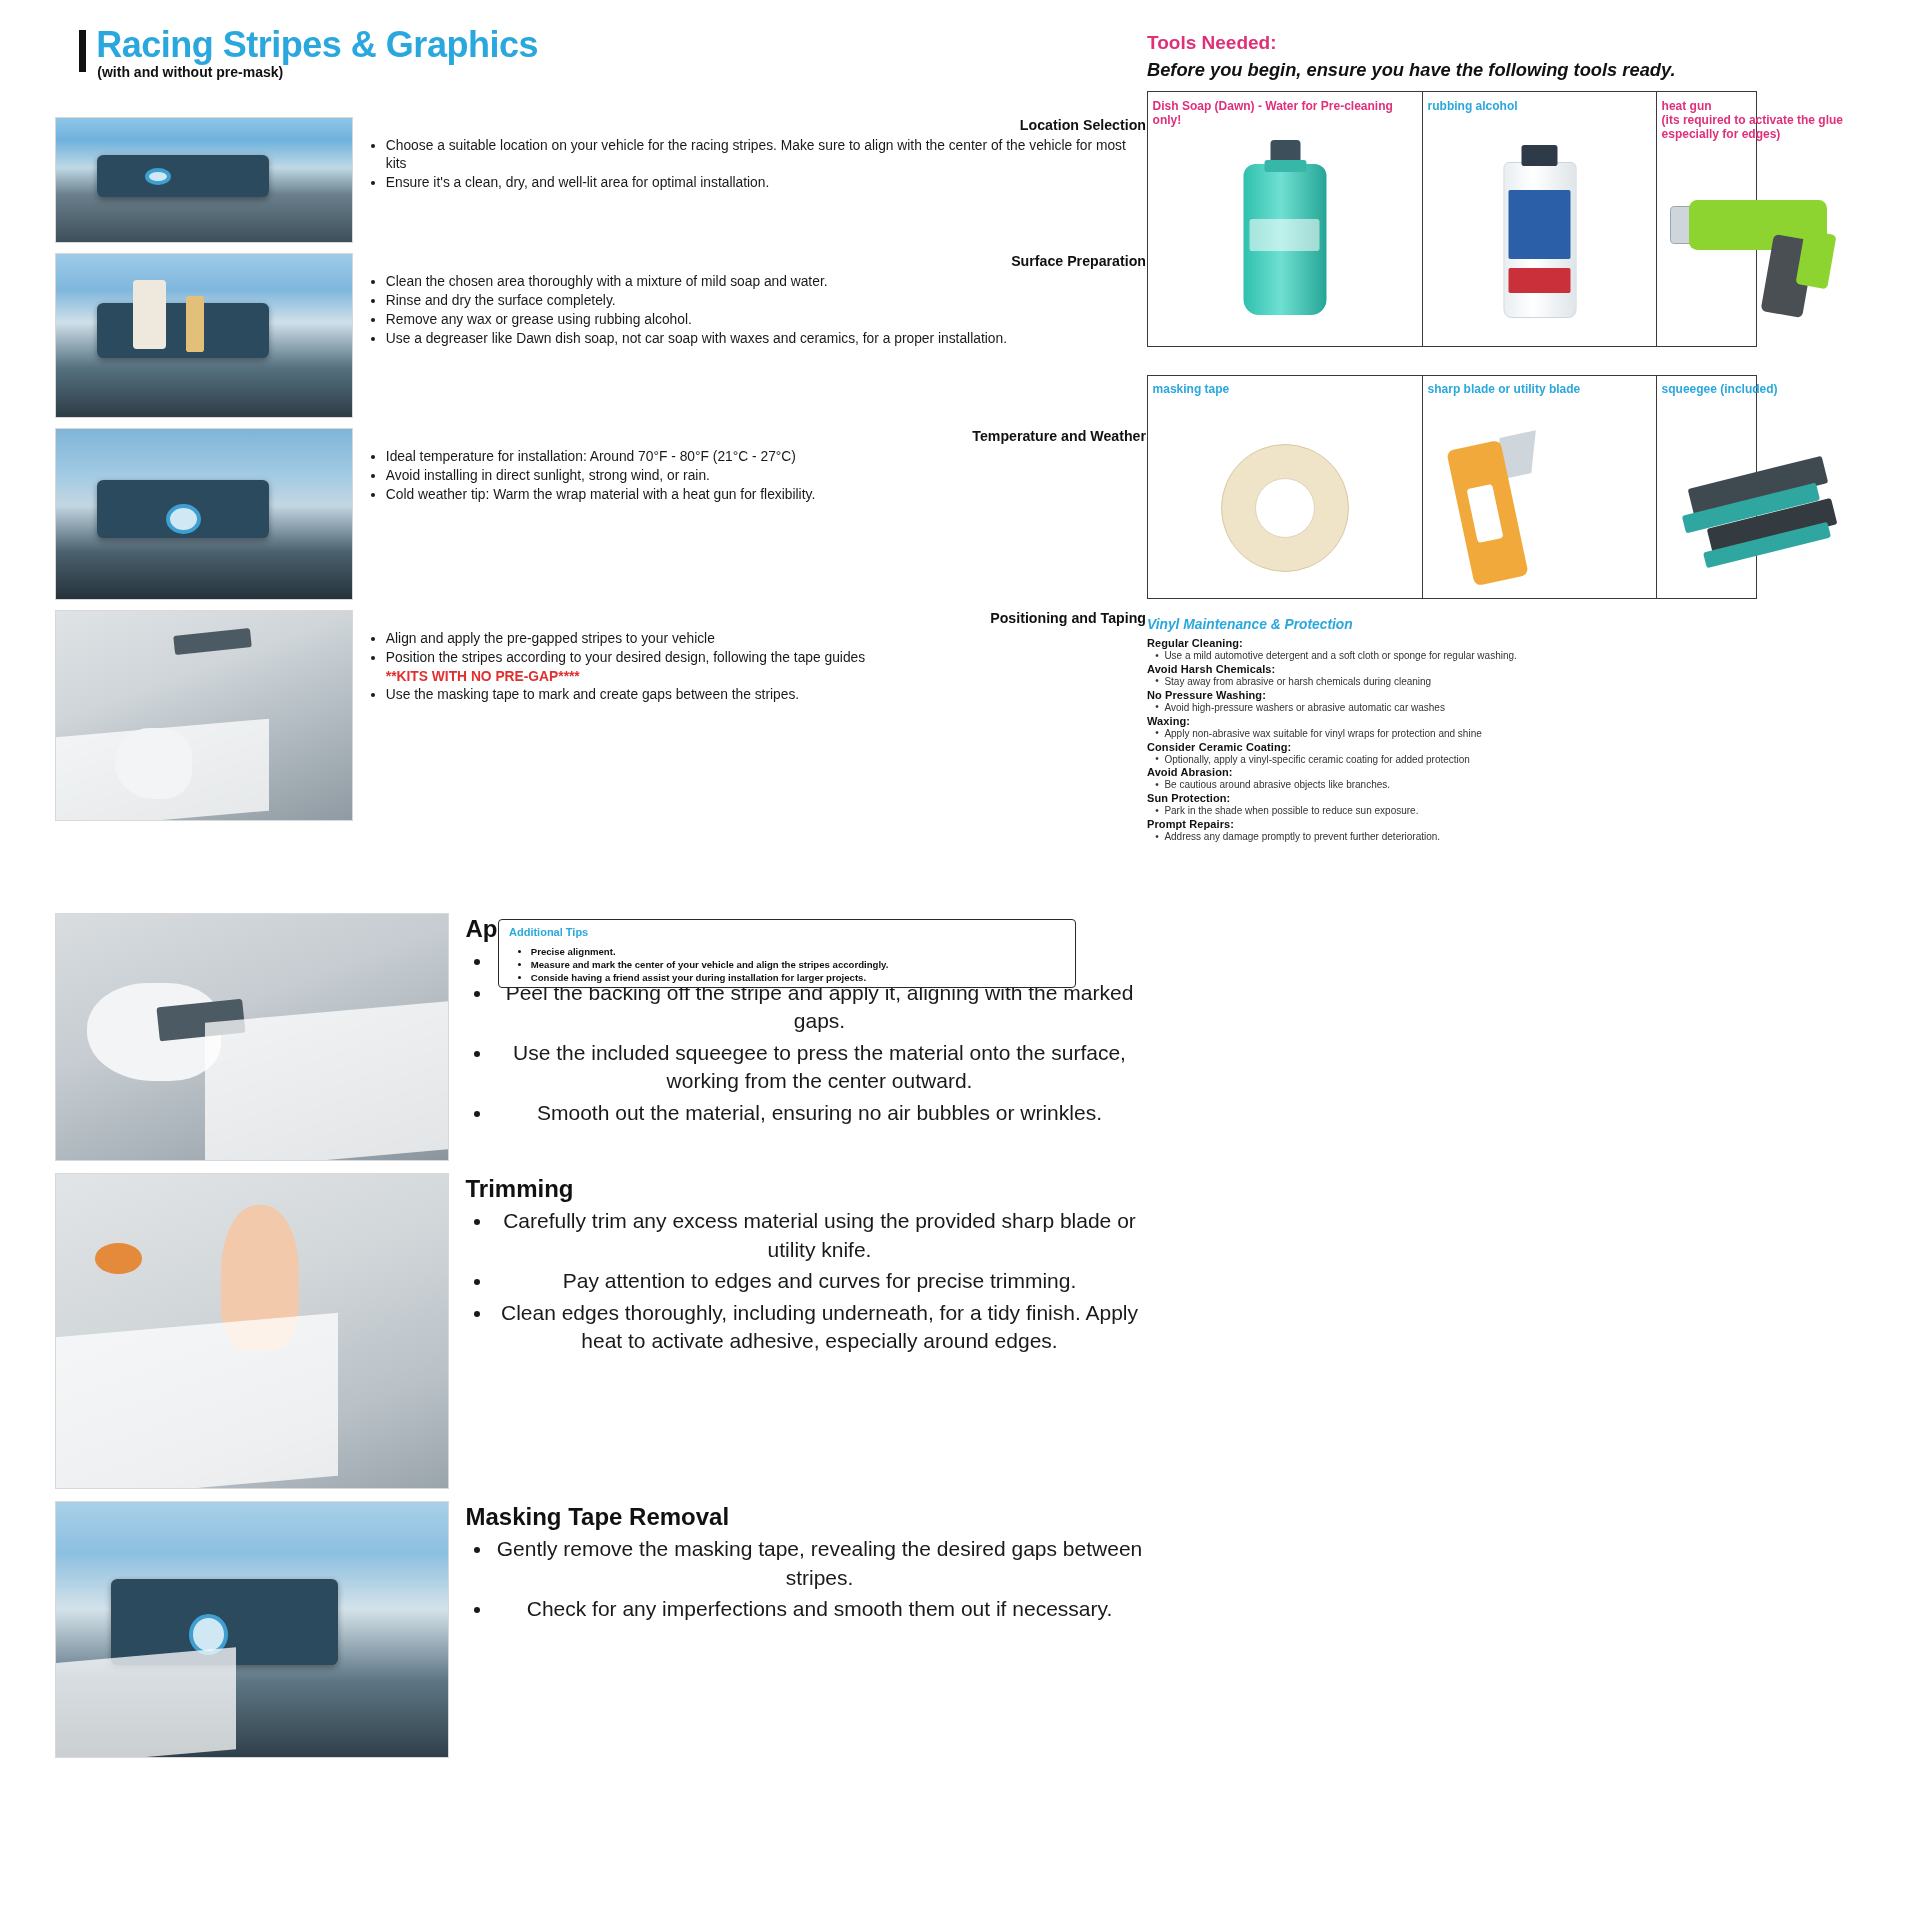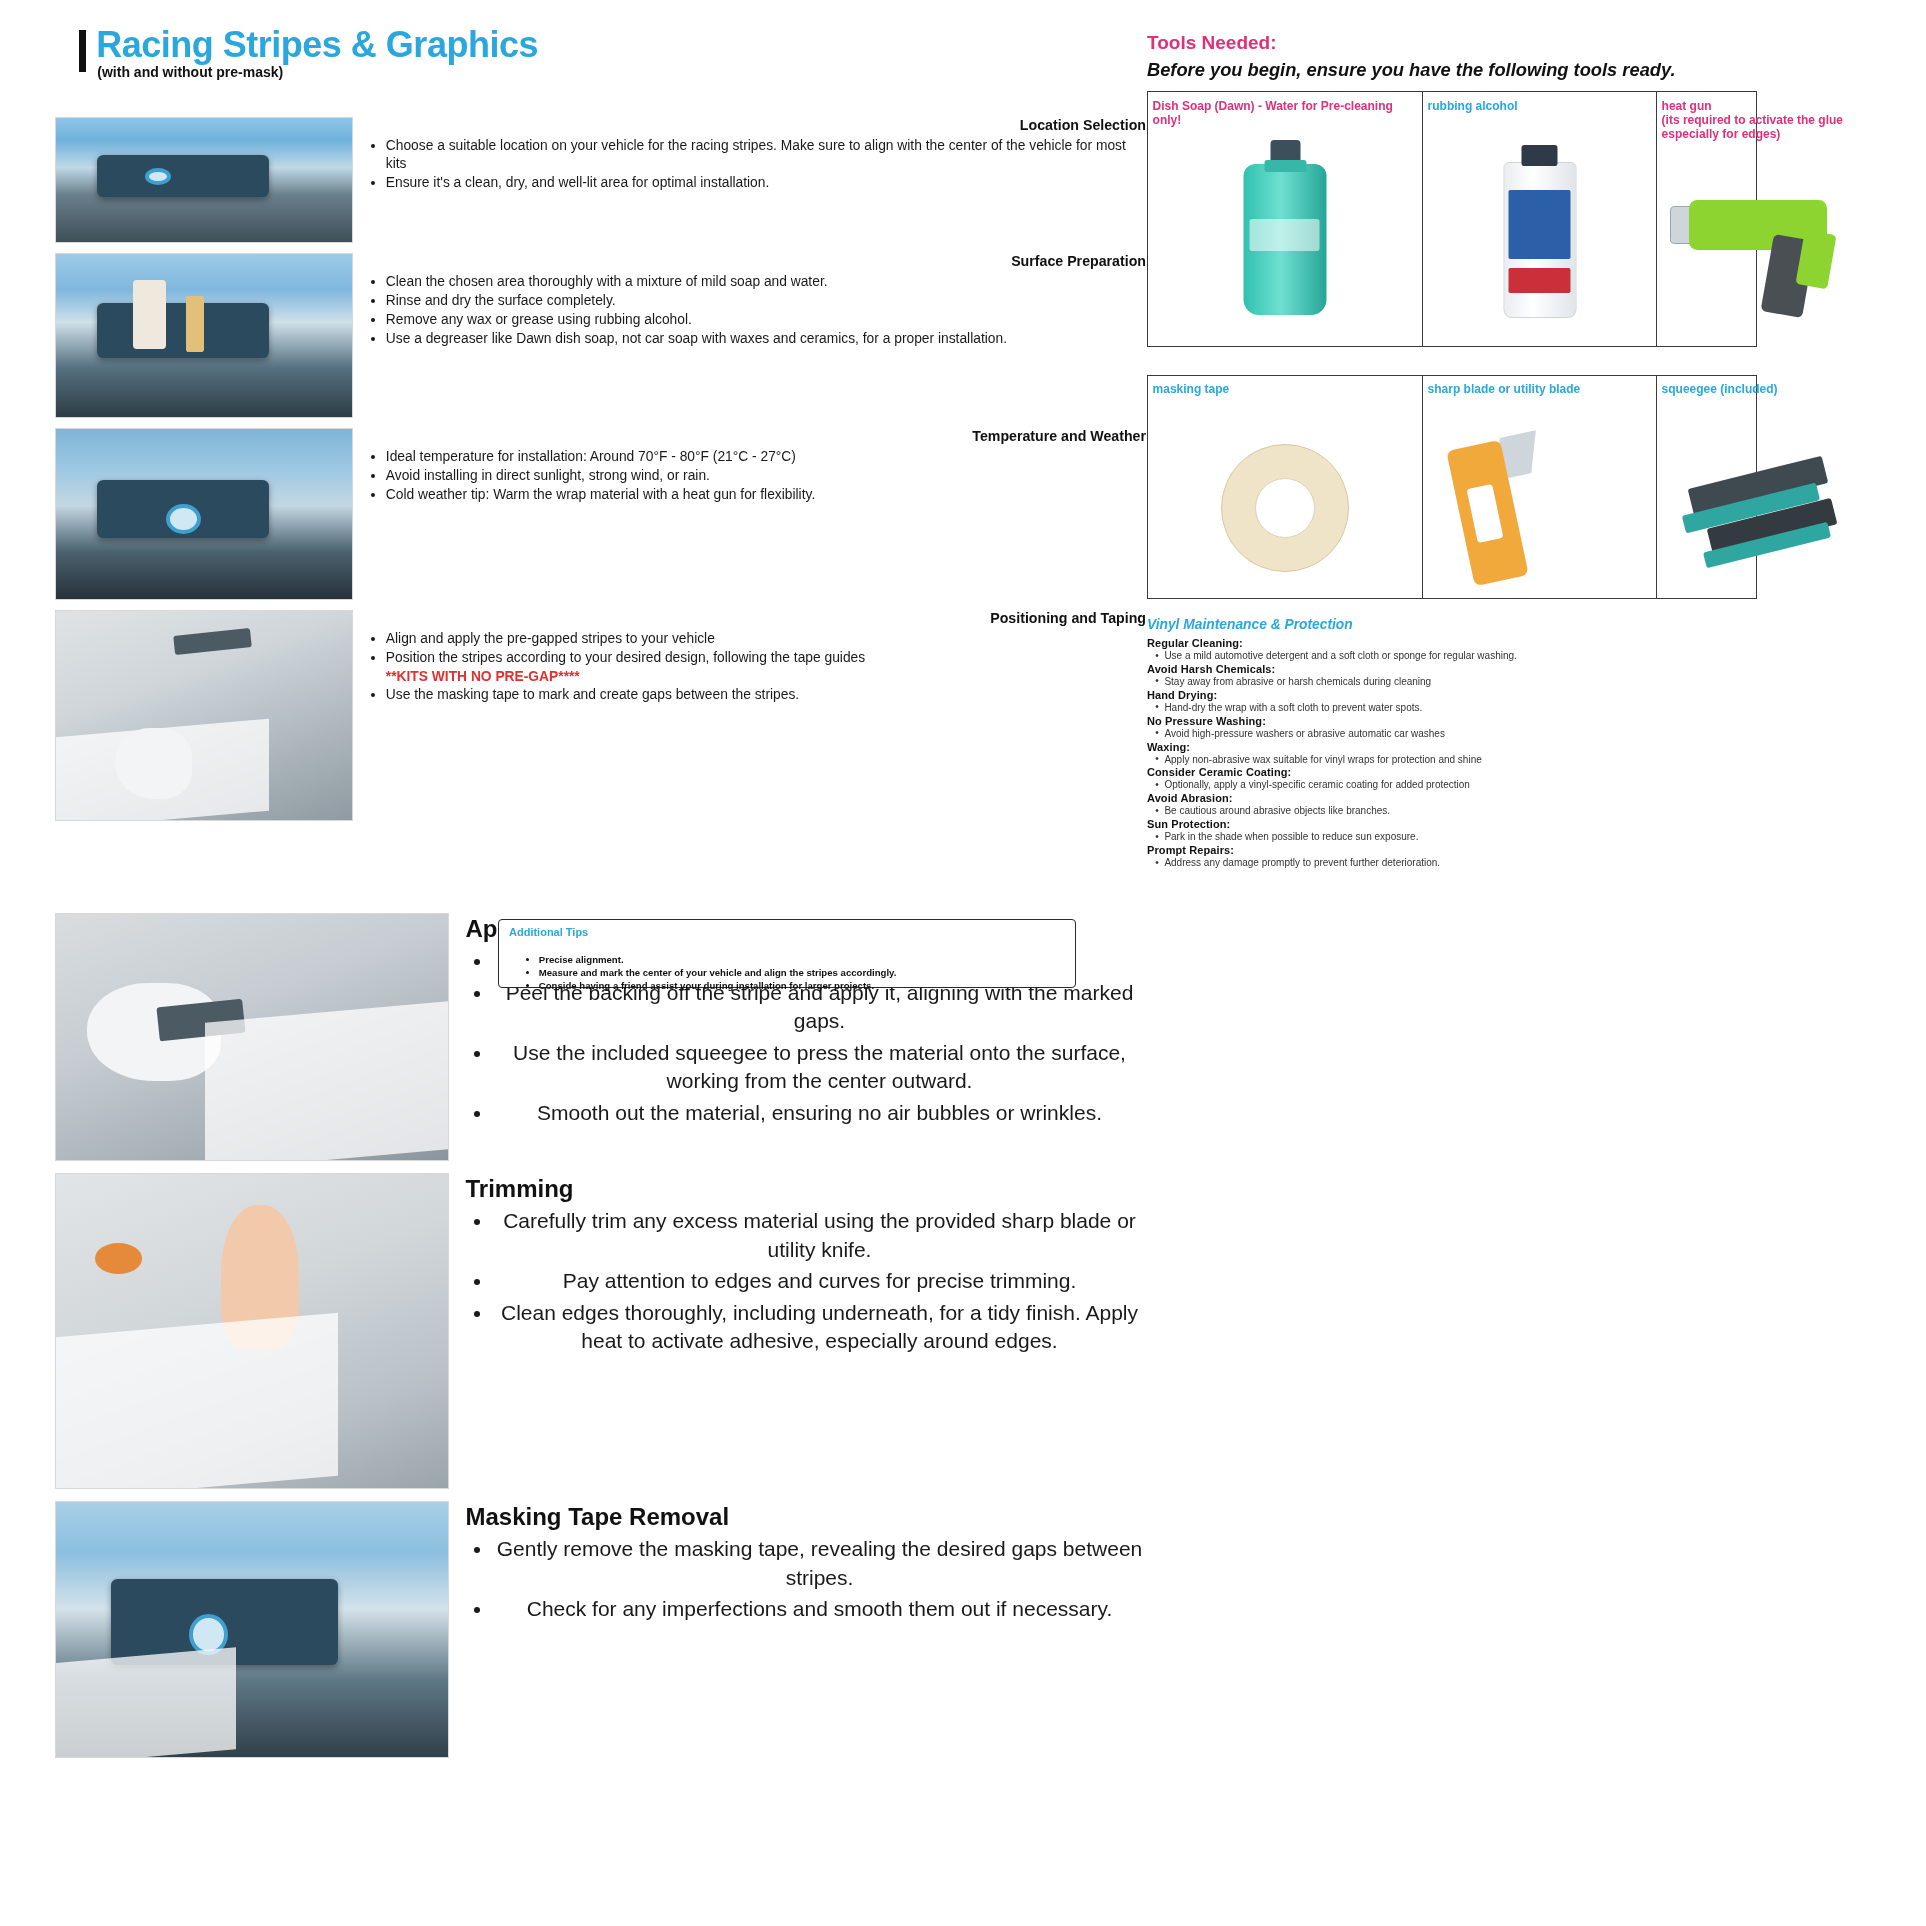--- a/index.html
+++ b/index.html
@@ -84,21 +84,21 @@
     position: absolute; left: 10%; top: 22%; width: 12%; height: 10%;
     background: #e48a3a; border-radius: 50%;
   }
 
   
   .tips-box {
     position: absolute; left: 498px; top: 919px; width: 578px; height: 69px;
     border: 1.4px solid #2a2a2a; border-radius: 4px; background: #fff; padding: 6.4px 10px;
   }
   .tips-title { color: #2aa8dd; font-size: 11px; font-weight: bold; margin: 0 0 1.8px 0; }
-  .tips-box ul { margin: 16px; padding-left: 13.8px; }
+  .tips-box ul { margin: 8px; padding-left: 13.8px; }
   .tips-box li { font-size: 9.6px; font-weight: bold; color: #111; line-height: 1.32; }
 
   
   .big-section { display: flex; align-items: flex-start; margin-bottom: 12px; }
   .big-photo { flex: 0 0 auto; border: 0.5px solid #d8d8d8; overflow: hidden; position: relative; }
   .big-text { padding-left: 16.5px; flex: 1 1 auto; }
   .big-title { font-size: 24px; font-weight: bold; color: #111; margin: 1.8px 0 4.6px 0; }
   ul.big-bullets { margin: 0; padding-left: 27.5px; text-align: center; }
   ul.big-bullets li { font-size: 21px; line-height: 1.36; color: #1a1a1a; margin-bottom: 2.8px; }
 
@@ -380,24 +380,20 @@
 
       <div class="maint-item">
         <div class="maint-h">Regular Cleaning:</div>
         <div class="maint-b">Use a mild automotive detergent and a soft cloth or sponge for regular washing.</div>
       </div>
       <div class="maint-item">
         <div class="maint-h">Avoid Harsh Chemicals:</div>
         <div class="maint-b">Stay away from abrasive or harsh chemicals during cleaning</div>
       </div>
       <div class="maint-item">
-        <div class="maint-h">Hand Drying:</div>
-        <div class="maint-b">Hand-dry the wrap with a soft cloth to prevent water spots.</div>
-      </div>
-      <div class="maint-item">
         <div class="maint-h">No Pressure Washing:</div>
         <div class="maint-b">Avoid high-pressure washers or abrasive automatic car washes</div>
       </div>
       <div class="maint-item">
         <div class="maint-h">Waxing:</div>
         <div class="maint-b">Apply non-abrasive wax suitable for vinyl wraps for protection and shine</div>
       </div>
       <div class="maint-item">
         <div class="maint-h">Consider Ceramic Coating:</div>
         <div class="maint-b">Optionally, apply a vinyl-specific ceramic coating for added protection</div>

